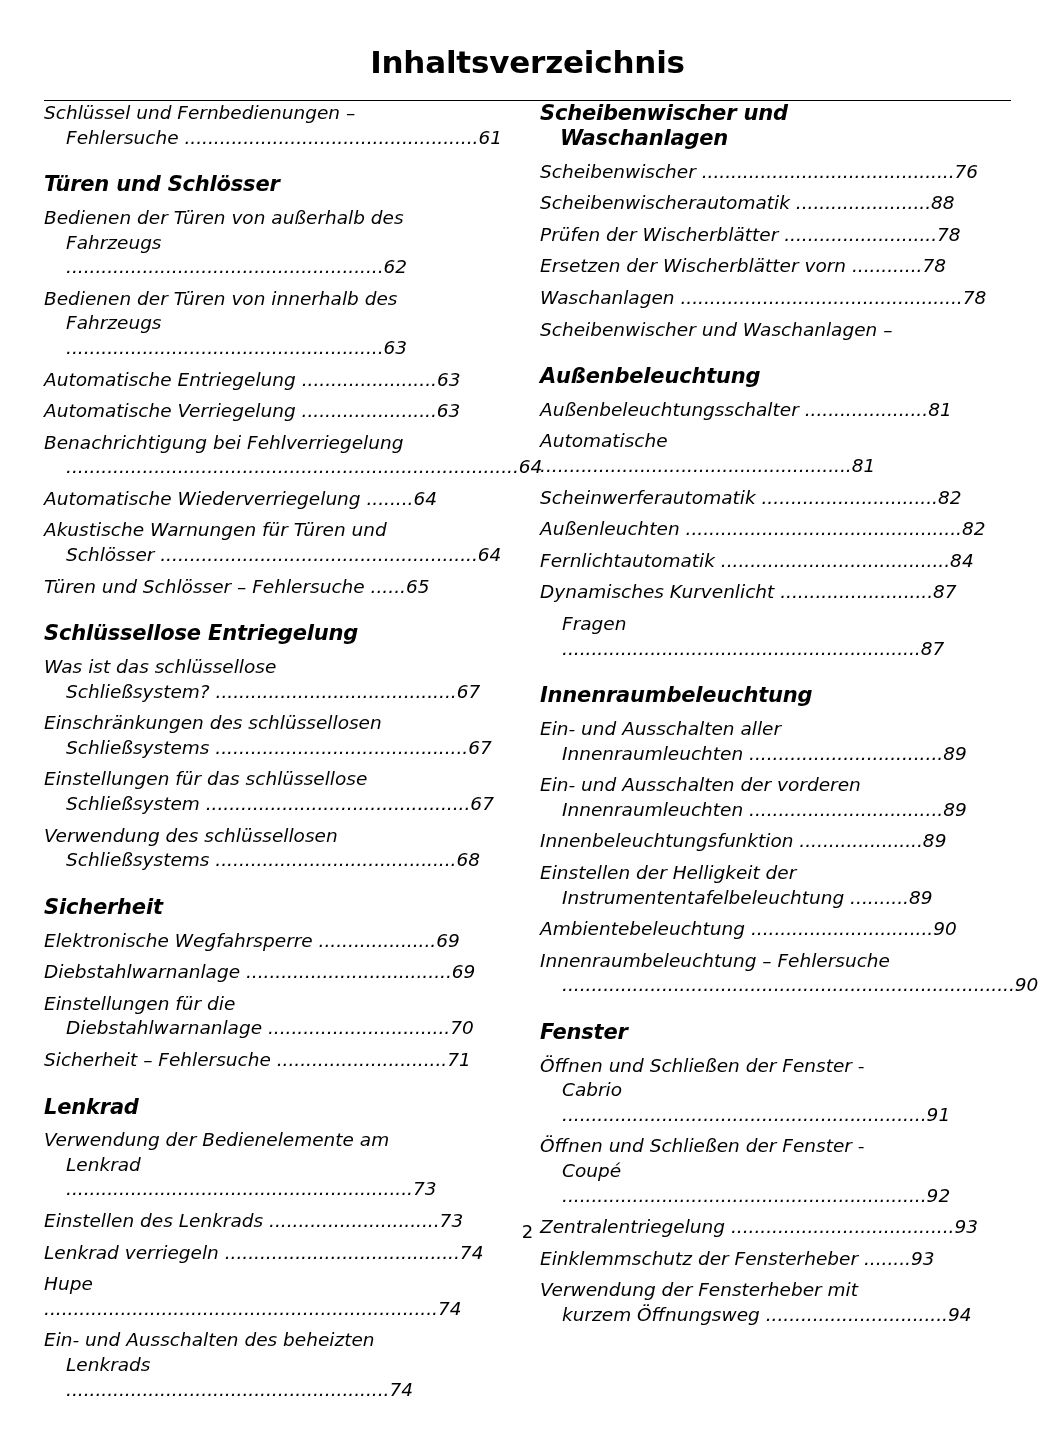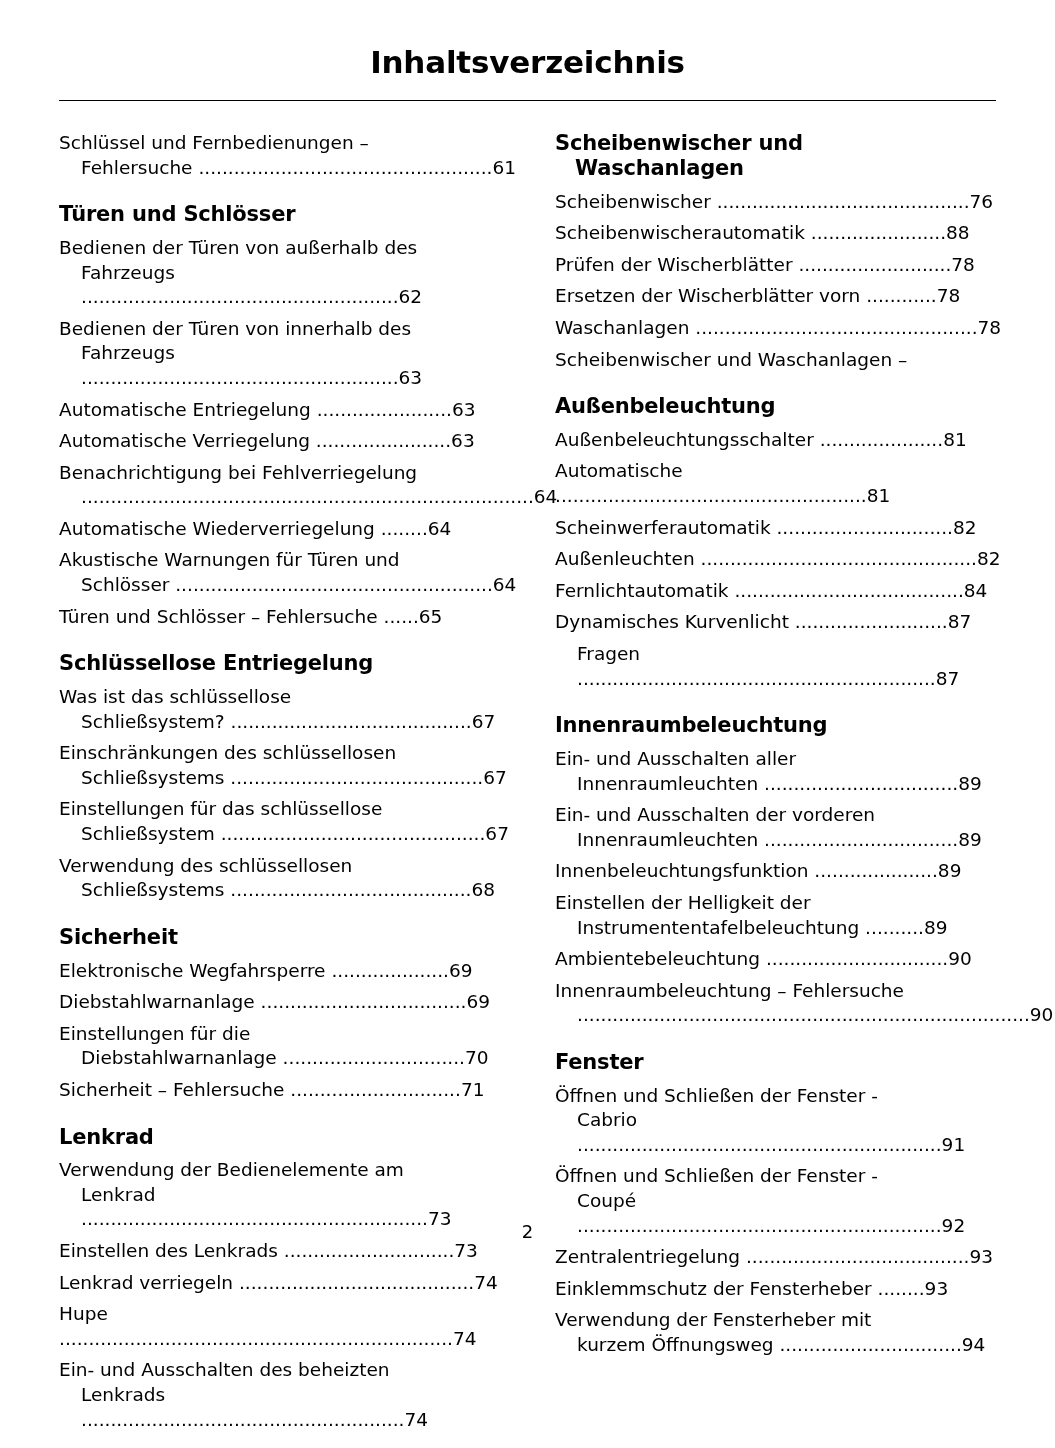--- a/index.html
+++ b/index.html
@@ -13,39 +13,39 @@
     font-family: "DejaVu Sans", sans-serif;
     color: #000000;
     position: relative;
     overflow: hidden;
   }
   .page {
     width: 1055px;
     height: 1288px;
     position: relative;
     box-sizing: border-box;
-    padding: 0 59px;
+    padding: 0 44px;
   }
   .page-title {
     text-align: center;
     font-size: 31px;
     font-weight: bold;
     letter-spacing: -0.2px;
     margin: 0;
     padding-top: 44px;
   }
   .title-rule {
     border: none;
     border-top: 1.5px solid #000;
     margin: 20px 0 0 0;
   }
   .columns {
     display: flex;
     gap: 38px;
-    margin-top: 30px;
+    font-style: italic;
   }
   .col {
     width: 458px;
     flex: 0 0 458px;
   }
   .section-head {
     font-size: 21px;
     font-weight: bold;
     letter-spacing: -0.2px;
     margin: 22px 0 9px 0;

